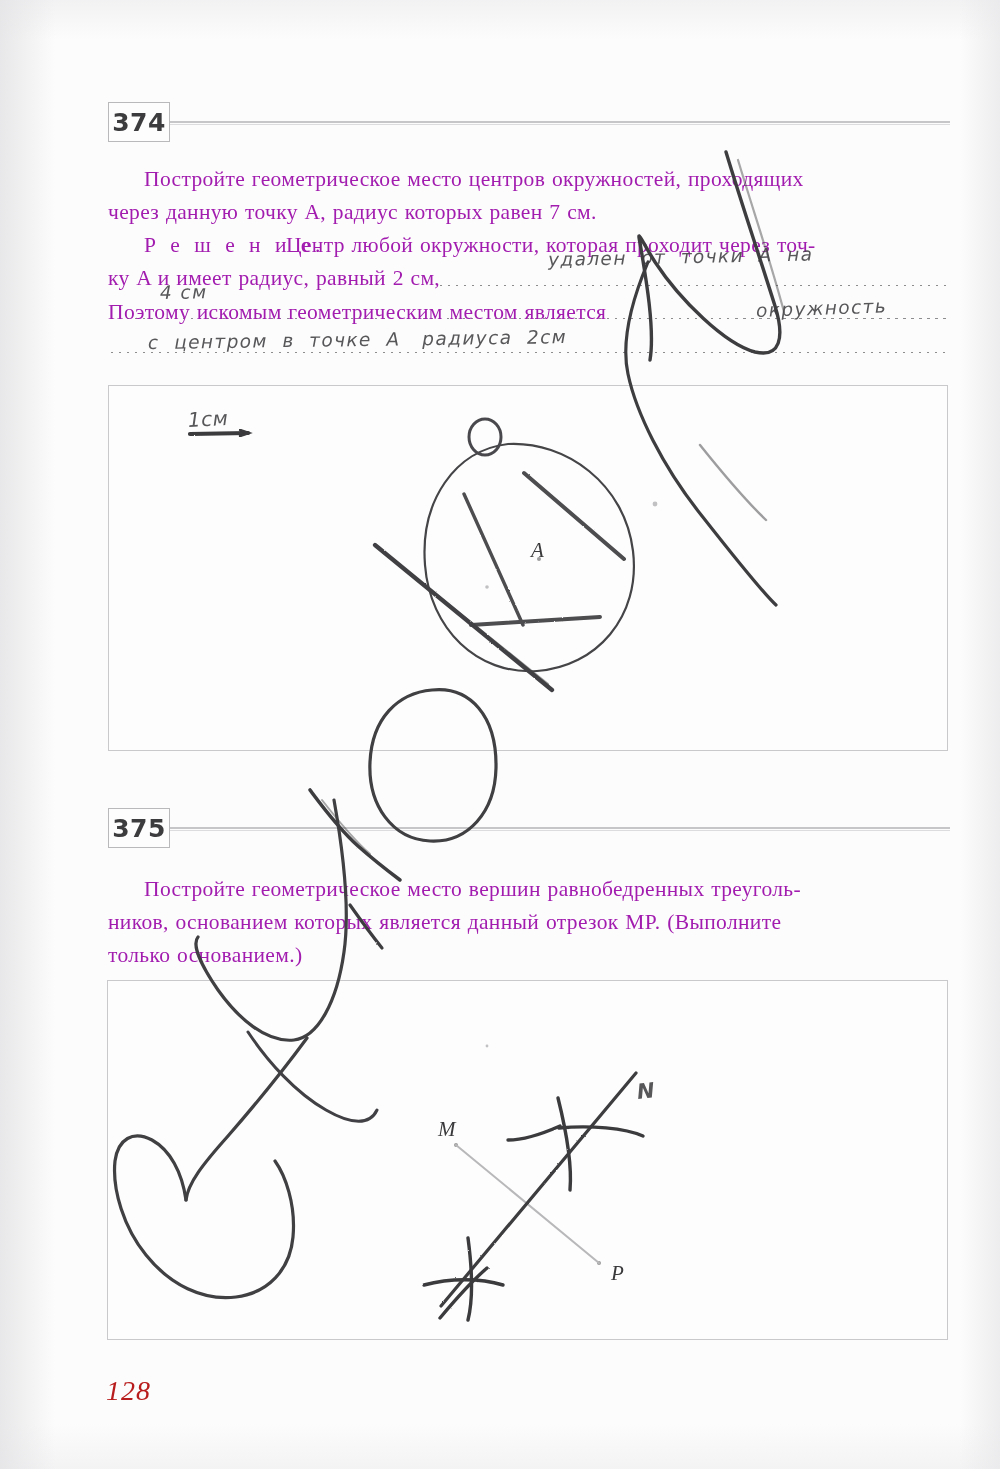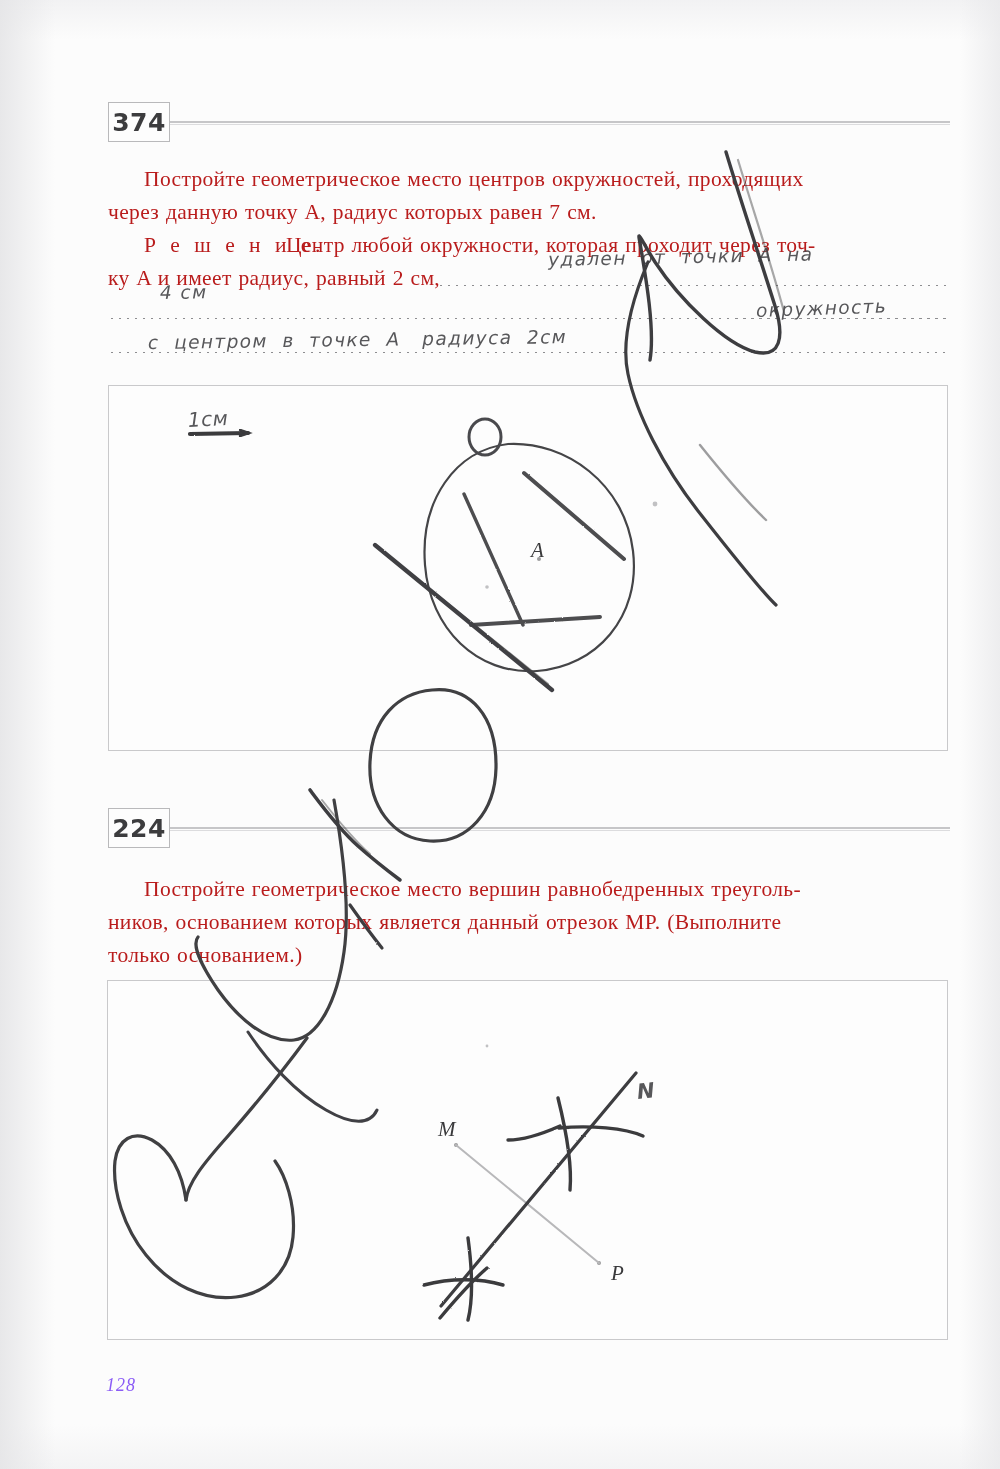--- a/index.html
+++ b/index.html
@@ -72,21 +72,21 @@
     content: "";
     position: absolute;
     left: 0; right: 0; top: 3px;
     height: 1px;
     background: #dcdcde;
   }
 
   
   .btext {
     position: absolute;
-    color: #b91c1c;
+    color: #a21caf;
     font-size: 21.5px;
     line-height: 33px;
     letter-spacing: 0.35px;
     white-space: pre;
   }
   .btext.j { word-spacing: 1px; }
   .spaced { letter-spacing: 4.5px; }
 
   
   .dotline {
@@ -142,22 +142,22 @@
     border-radius: 50%;
     background: #9c9c9e;
   }
 
   .pagenum {
     position: absolute;
     left: 106px;
     top: 1375px;
     font-family: "Liberation Serif", serif;
     font-style: italic;
-    font-size: 18px;
-    color: #8b5cf6;
+    font-size: 28px;
+    color: #b91c1c;
     letter-spacing: 1px;
   }
 </style>
 </head>
 <body>
 
 <div id="page">
   <div class="paper-tone"></div>
 
   <div class="content">
@@ -170,37 +170,38 @@
     <div class="btext j" style="left:144px; top:163px;">Постройте геометрическое место центров окружностей, проходящих</div>
     <div class="btext j" style="left:108px; top:196px;">через данную точку A, радиус которых равен 7 см.</div>
 
     <div class="btext spaced" style="left:144px; top:229px;">Р е ш е н и е.</div>
     <div class="btext j" style="left:286px; top:229px;">Центр любой окружности, которая проходит через точ-</div>
     <div class="btext j" style="left:108px; top:262px;">ку A и имеет радиус, равный 2 см,</div>
 
     <div class="dotline" style="left:437px; top:283px; width:513px;"></div>
     <div class="dotline" style="left:108px; top:316px; width:842px;"></div>
 
+    <div class="btext j" style="left:108px; top:296px;">Поэтому искомым геометрическим местом является</div>
     <div class="dotline" style="left:733px; top:316px; width:217px;"></div>
     <div class="dotline" style="left:108px; top:350px; width:842px;"></div>
 
     <div class="hw" style="left:548px; top:249px; transform:rotate(-1.2deg); font-size:18.5px;">удален  от  точки  А  на</div>
     <div class="hw" style="left:160px; top:282px; transform:rotate(-1deg); font-size:18.5px;">4 см</div>
     <div class="hw" style="left:756px; top:300px; transform:rotate(-2deg); font-size:18.5px;">окружность</div>
     <div class="hw" style="left:148px; top:332px; transform:rotate(-0.8deg); font-size:18.5px;">с  центром  в  точке  А   радиуса  2см</div>
 
     <div class="frame" style="left:108px; top:385px; width:840px; height:366px;"></div>
 
     <div class="hw" style="left:188px; top:408px; font-size:20px; letter-spacing:0.5px; transform:rotate(-3deg);">1см</div>
 
     <div class="plabel" style="left:531px; top:538px;">A</div>
     <div class="pdot" style="left:537px; top:557px;"></div>
 
     <div class="ex-head" style="top:808px;">
-      <div class="ex-badge">224</div>
+      <div class="ex-badge">375</div>
       <div class="ex-rule"></div>
     </div>
 
     <div class="btext j" style="left:144px; top:873px;">Постройте геометрическое место вершин равнобедренных треуголь-</div>
     <div class="btext j" style="left:108px; top:906px;">ников, основанием которых является данный отрезок MP. (Выполните</div>
     <div class="btext j" style="left:108px; top:939px;">только основанием.)</div>
 
     <div class="frame" style="left:107px; top:980px; width:841px; height:360px;"></div>
 
     <div class="plabel" style="left:438px; top:1117px;">M</div>

